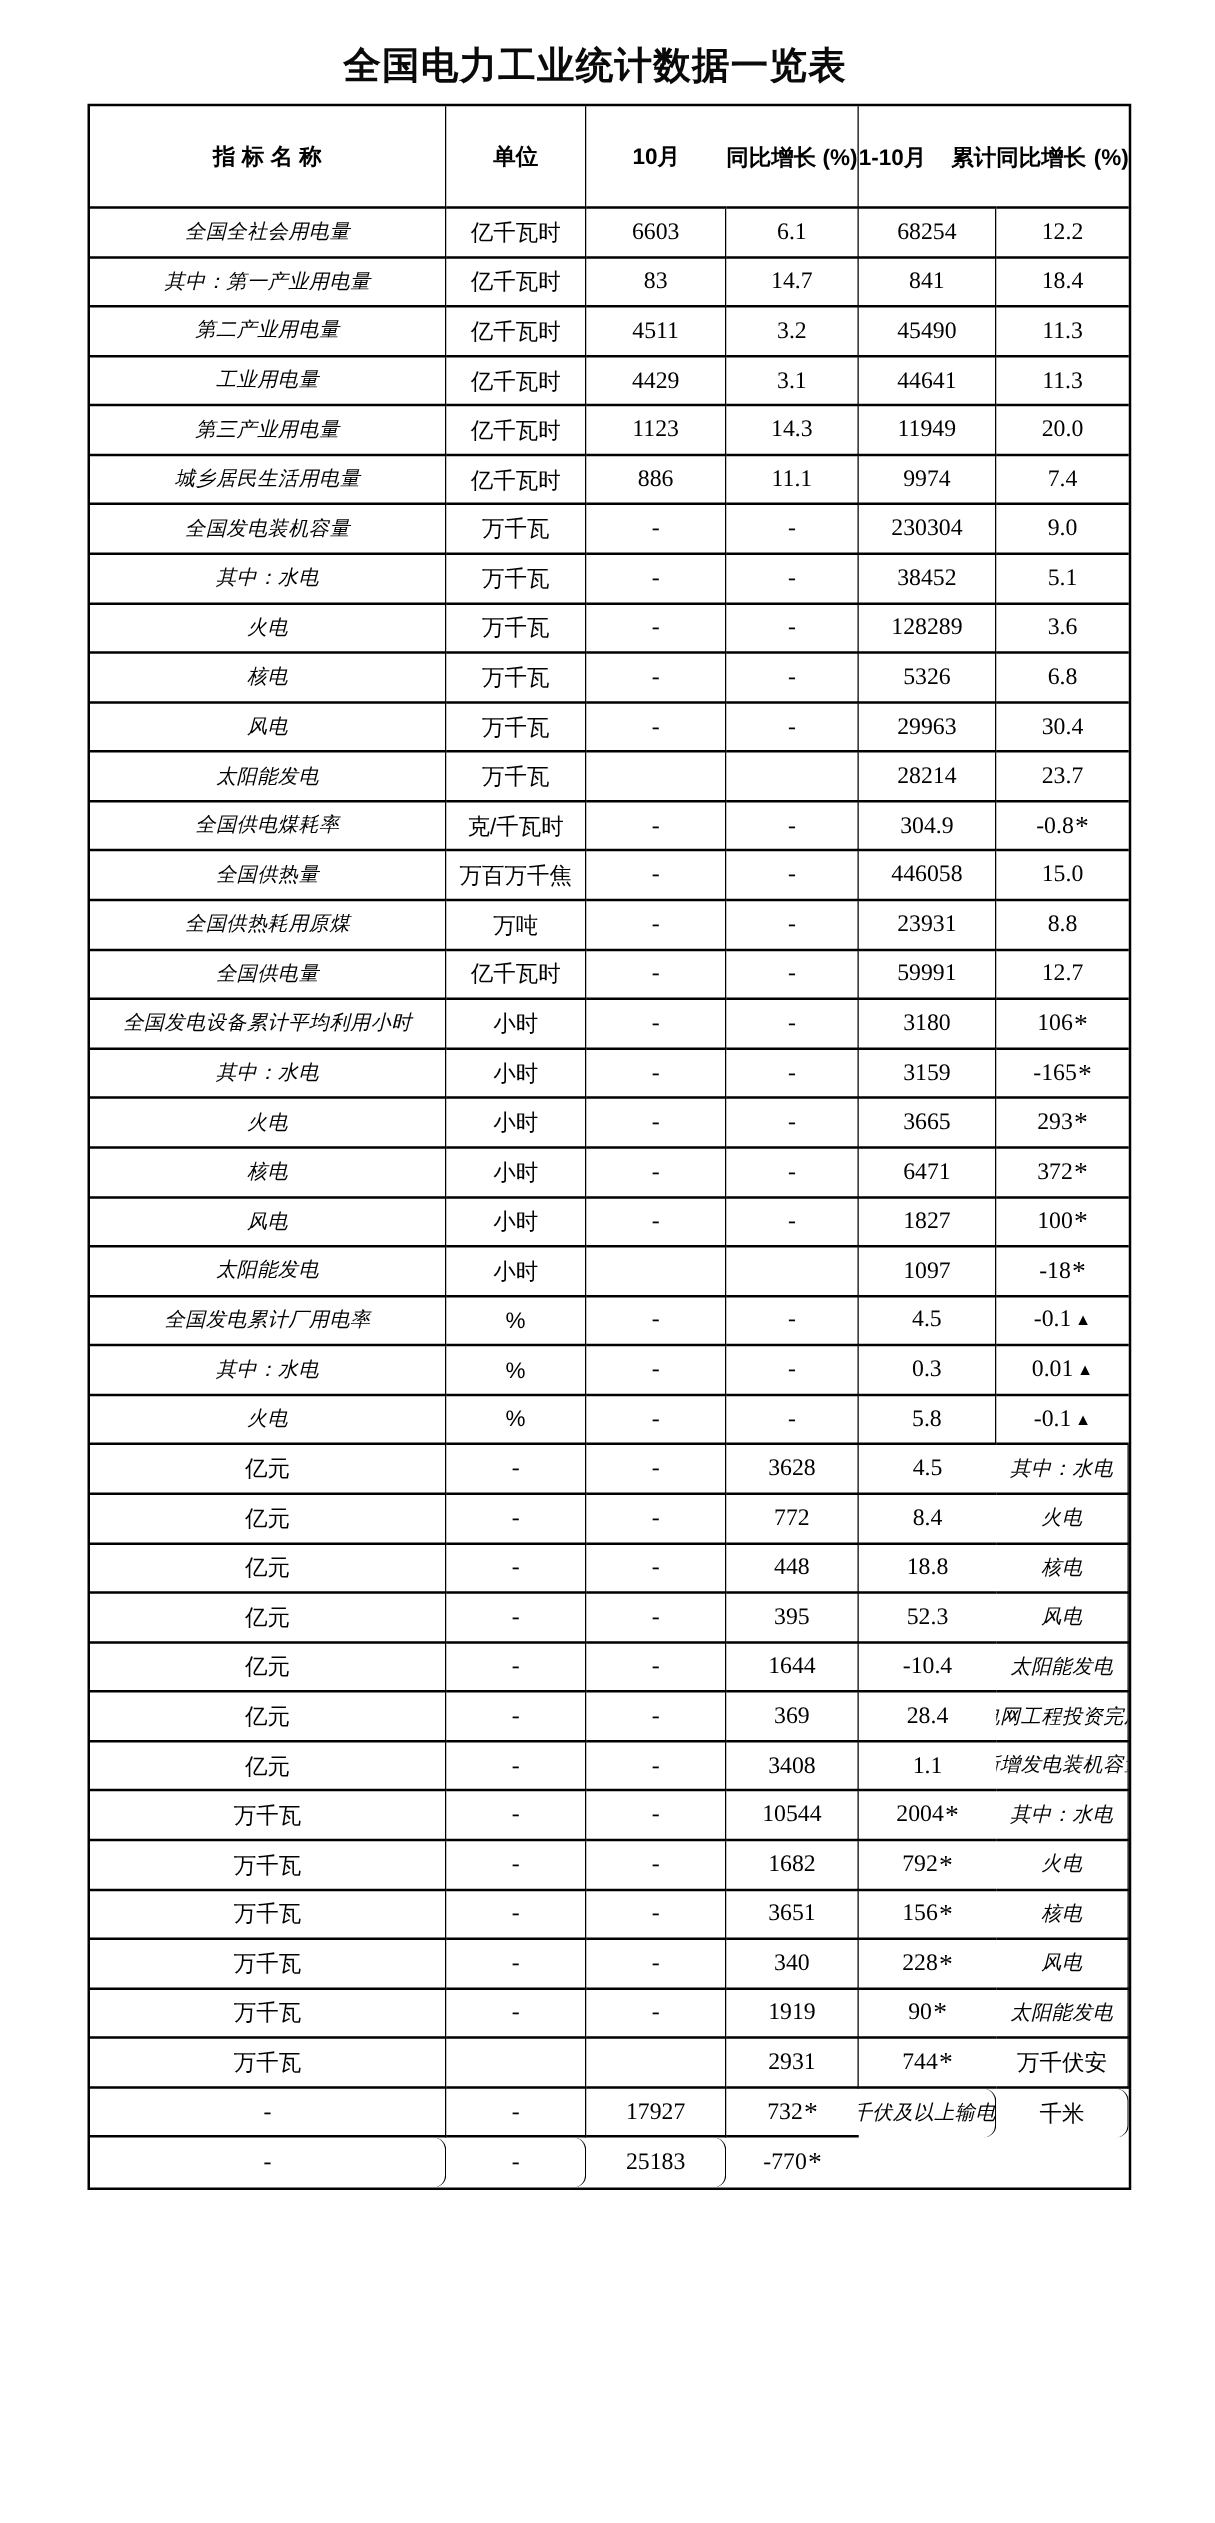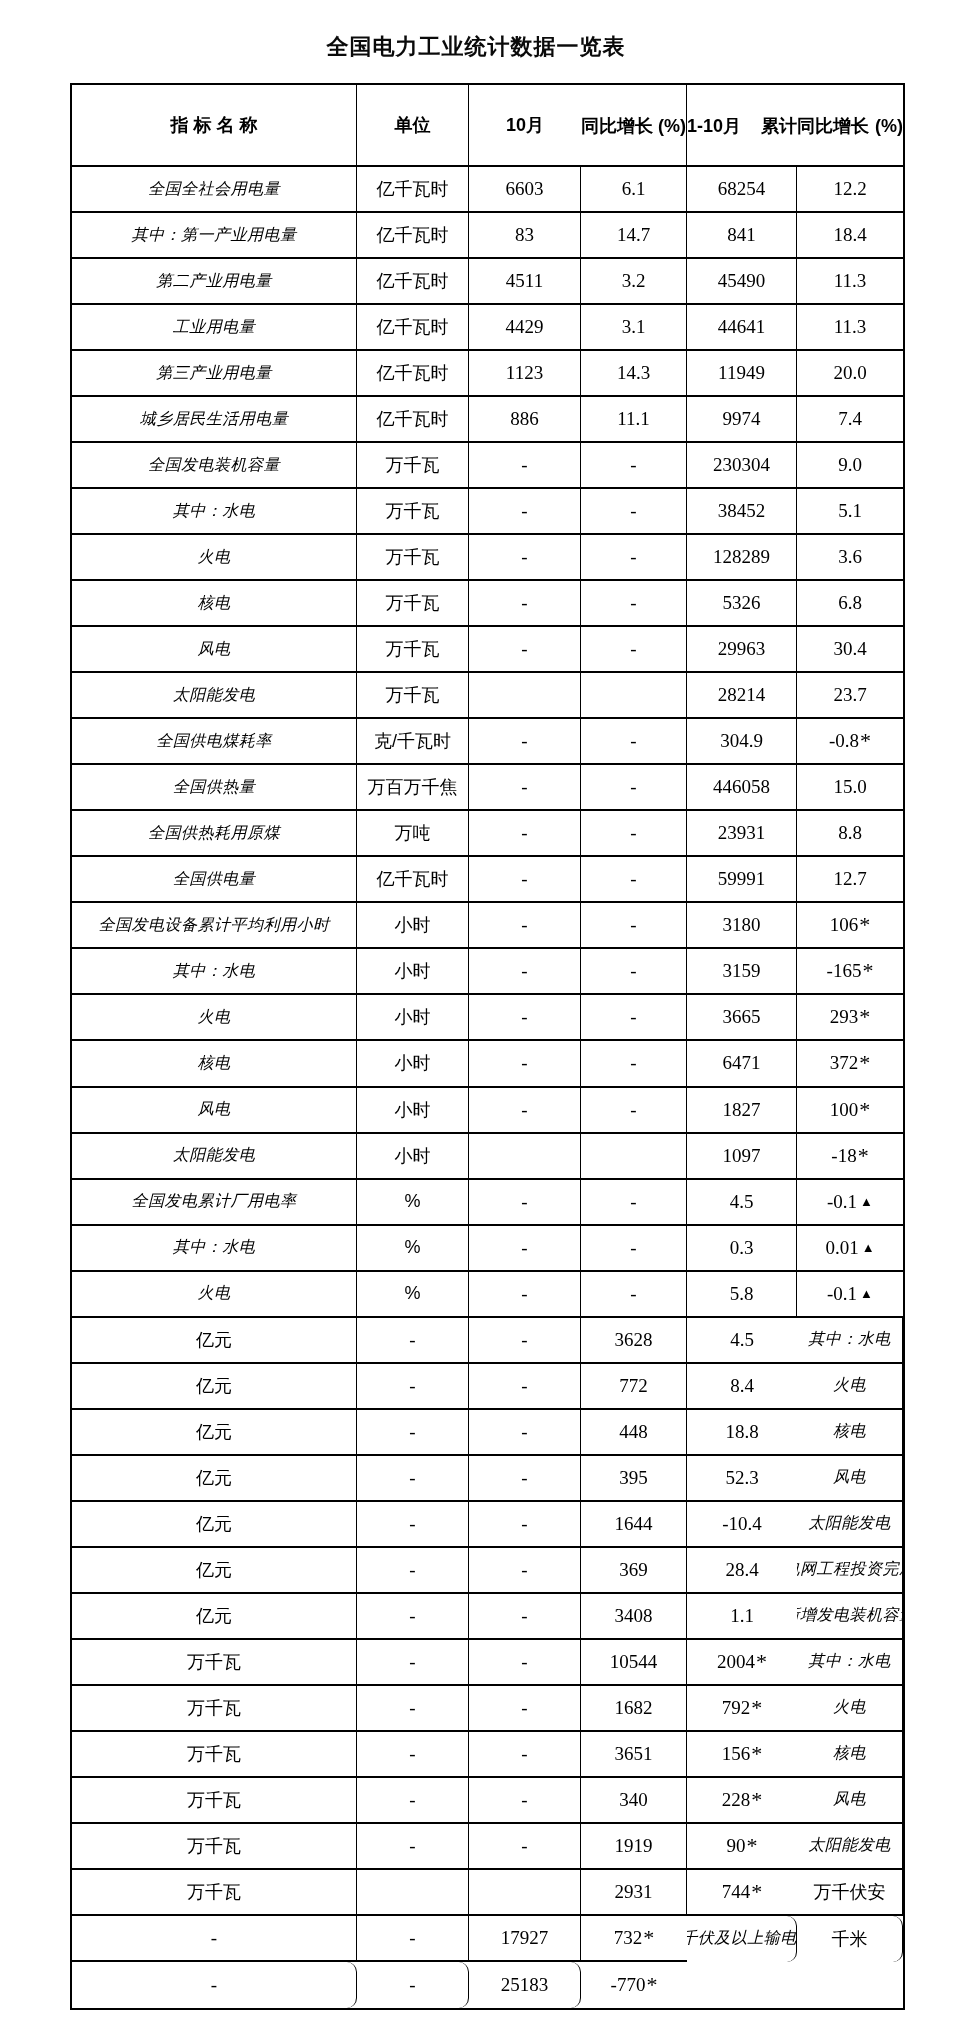--- a/index.html
+++ b/index.html
@@ -2,24 +2,24 @@
 <html><head>
 <meta charset="utf-8">
 <style>
   html,body{margin:0;padding:0;background:#ffffff;}
   body{
     width:972px;height:2018px;position:relative;overflow:hidden;
     font-family:"Liberation Sans","DejaVu Sans",sans-serif;color:#000;
   }
   .title{
     position:absolute;top:32px;left:0;width:952px;text-align:center;
-    font-size:22px;font-weight:bold;letter-spacing:1px;color:#0a0a0a;
+    font-size:30px;font-weight:bold;letter-spacing:1px;color:#0a0a0a;
   }
   .tbl{
-    position:absolute;left:70px;top:83px;width:835px;height:1927px;
+    position:absolute;left:70px;top:83px;width:835px;height:1669px;
     box-sizing:border-box;border:2px solid #000;background:#fff;
     display:grid;
     grid-template-columns:285px 112px 112px 106px 110px 1fr;
     grid-template-rows:82px repeat(40,1fr);
   }
   .cell{
     box-sizing:border-box;display:flex;align-items:center;justify-content:center;
     border-right:1px solid #000;border-bottom:2px solid #000;
     overflow:hidden;white-space:nowrap;
   }

